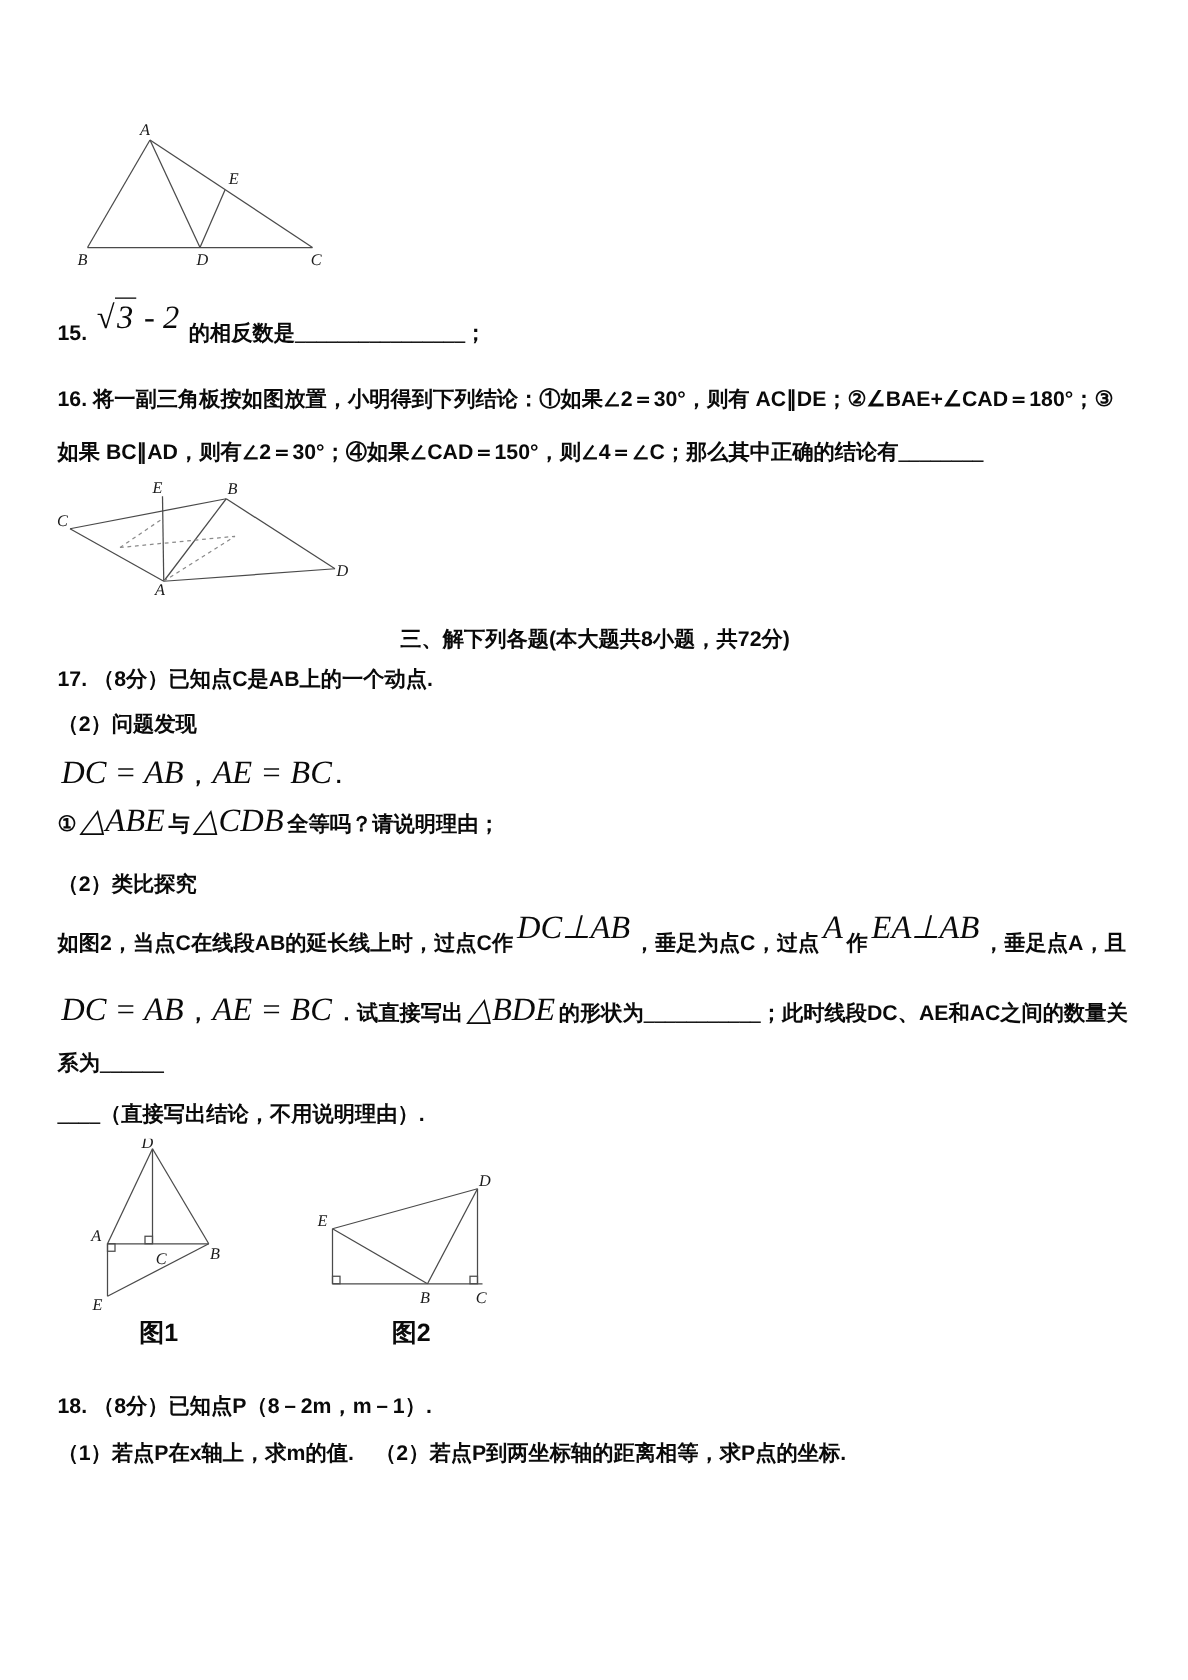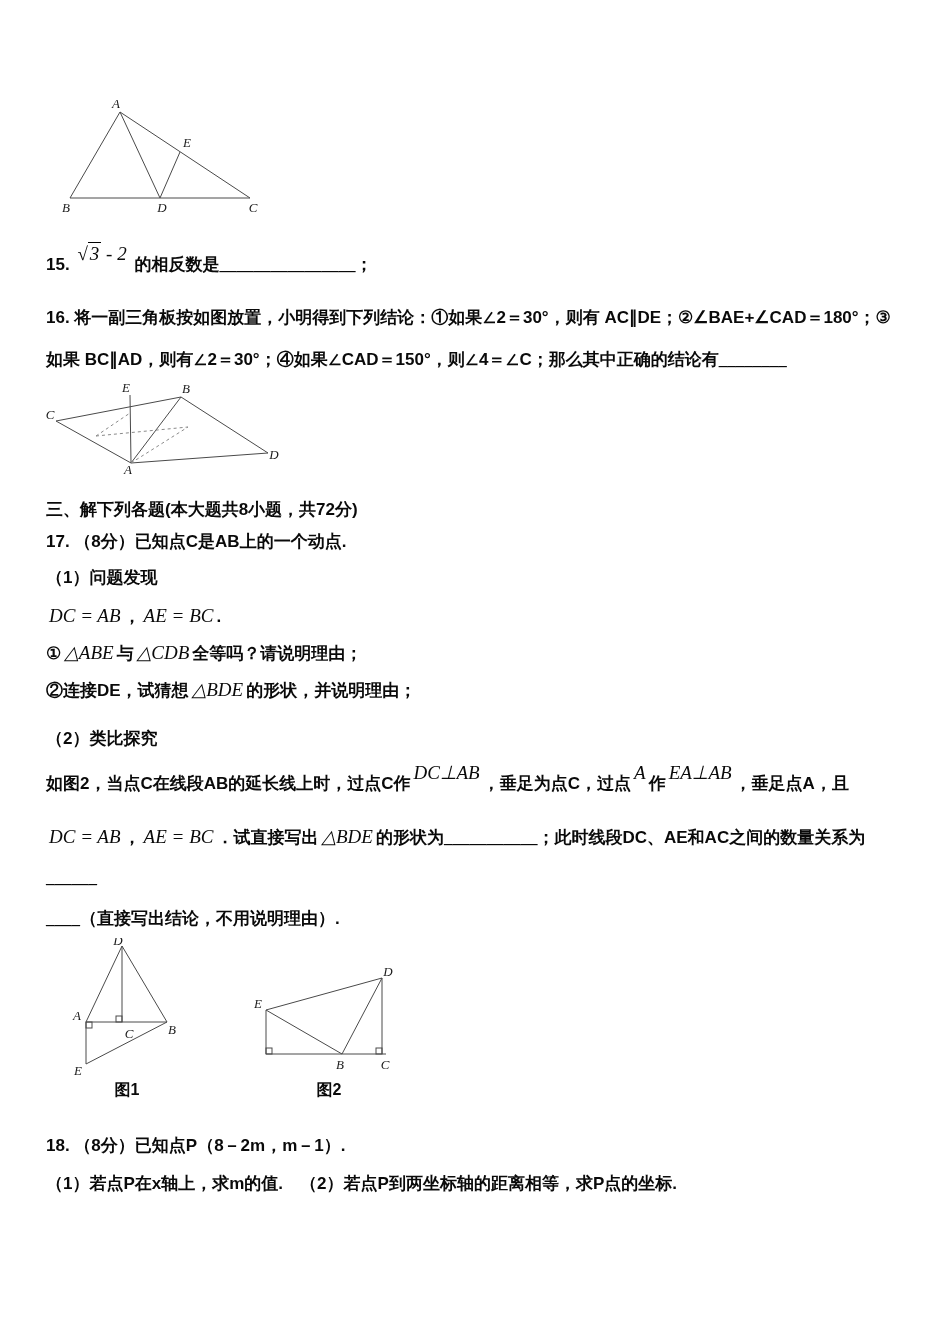--- a/index.html
+++ b/index.html
@@ -4,43 +4,43 @@
 <style>
   html,body{margin:0;padding:0;background:#fff;}
   body{
     width:950px;min-height:1344px;
     font-family:"Liberation Sans",sans-serif;
     font-weight:600;font-size:17px;color:#0a0a0a;
     overflow:hidden;
   }
   .page{padding:0 44px 30px 46px;}
   p{margin:0;line-height:30px;}
-  .math{font-family:"Liberation Serif",serif;font-style:italic;font-weight:400;font-size:19px;white-space:nowrap;padding:0 3px;}
+  .math{font-family:"Liberation Serif",serif;font-style:italic;font-weight:400;font-size:26px;white-space:nowrap;padding:0 3px;}
   .sup{position:relative;top:-10px;display:inline-block;}
   .rad{border-top:1.6px solid #000;padding:0 2px;}
   .blank{letter-spacing:0;font-weight:600;font-family:Liberation Serif, serif;}
   .fig-top{margin:98px 0 0 12px;}
   .q15{margin-top:30px;line-height:36px;}
   .q16-l{line-height:42px;}
   .q16{margin-top:14px;}
   .fig-rulers{margin:2px 0 0 0;}
-  .sec{margin-top:22px;line-height:26px;}
+  .sec{margin-top:22px;line-height:26px;text-align:center;}
   .q17h{margin-top:6px;line-height:26px;}
   .part-title{margin-top:10px;line-height:26px;}
   .mline{line-height:46px;margin-top:8px;}
   .m2line{line-height:34px;margin-top:8px;}
   .i1{margin-top:6px;line-height:26px;}
   .i2{margin-top:10px;line-height:26px;}
   .i3{margin-top:8px;line-height:40px;}
   .part2{margin-top:22px;}
   .p4{margin-top:10px;line-height:40px;}
   .p5{margin-top:8px;line-height:26px;}
   .figs-row{display:flex;align-items:flex-end;gap:72px;margin:6px 0 0 26px;}
   .figblock{display:inline-block;text-align:center;}
-  .figcap{font-size:16px;font-weight:600;margin-top:2px;}
+  .figcap{font-size:20px;font-weight:600;margin-top:2px;}
   .q18l1{margin-top:32px;line-height:26px;}
   .q18l2{margin-top:12px;line-height:26px;}
   svg{display:block;}
   svg line, svg polyline, svg rect{stroke:#4a4a4a;stroke-width:1;fill:none;}
   svg .dash{stroke-dasharray:3,3;stroke:#8a8a8a;}
   svg text{font-family:"Liberation Serif",serif;font-style:italic;font-size:13px;fill:#1a1a1a;font-weight:400;}
 </style>
 </head>
 <body>
 
@@ -87,34 +87,31 @@
       <text x="140" y="10" text-anchor="middle">B</text>
       <text x="4" y="36" text-anchor="middle">C</text>
       <text x="228" y="76" text-anchor="middle">D</text>
       <text x="82" y="91" text-anchor="middle">A</text>
     </svg>
   </div>
 
   <p class="sec">三、解下列各题(本大题共8小题，共72分)</p>
 
   <p class="q17h">17. （8分）已知点C是AB上的一个动点.</p>
-  <p class="part-title">（1）问题发现</p>
+  <p class="part-title">（2）问题发现</p>
 
 
   <p class="m2line">
     <span class="math">DC = AB</span><span>，</span><span class="math">AE = BC</span><span>.</span>
   </p>
 
   <p class="i1">
     <span>①</span><span class="math">△ABE</span><span>与</span><span class="math">△CDB</span><span>全等吗？请说明理由；</span>
   </p>
 
-  <p class="i2">
-    <span>②连接DE，试猜想</span><span class="math">△BDE</span><span>的形状，并说明理由；</span>
-  </p>
 
 
   <p class="part-title part2">（2）类比探究</p>
 
   <p class="mline">
     <span>如图2，当点C在线段AB的延长线上时，过点C作</span><span class="math sup">DC⊥AB</span><span>，垂足为点C，过点</span><span class="math sup">A</span><span>作</span><span class="math sup">EA⊥AB</span><span>，垂足点A，且</span>
   </p>
 
   <p class="p4">
     <span class="math">DC = AB</span><span>，</span><span class="math">AE = BC</span><span>．试直接写出</span><span class="math">△BDE</span><span>的形状为</span><span class="blank">___________</span><span>；此时线段DC、AE和AC之间的数量关系为</span><span class="blank">______</span>

